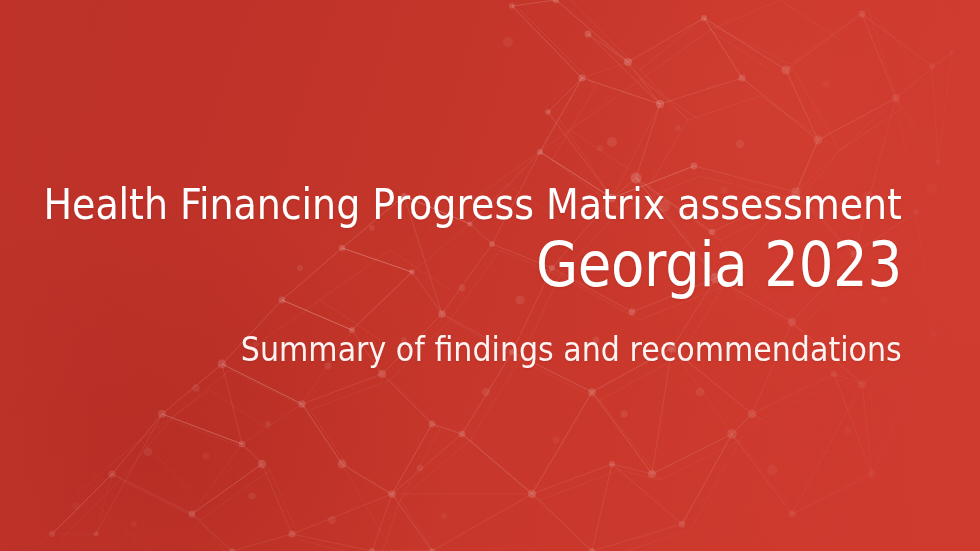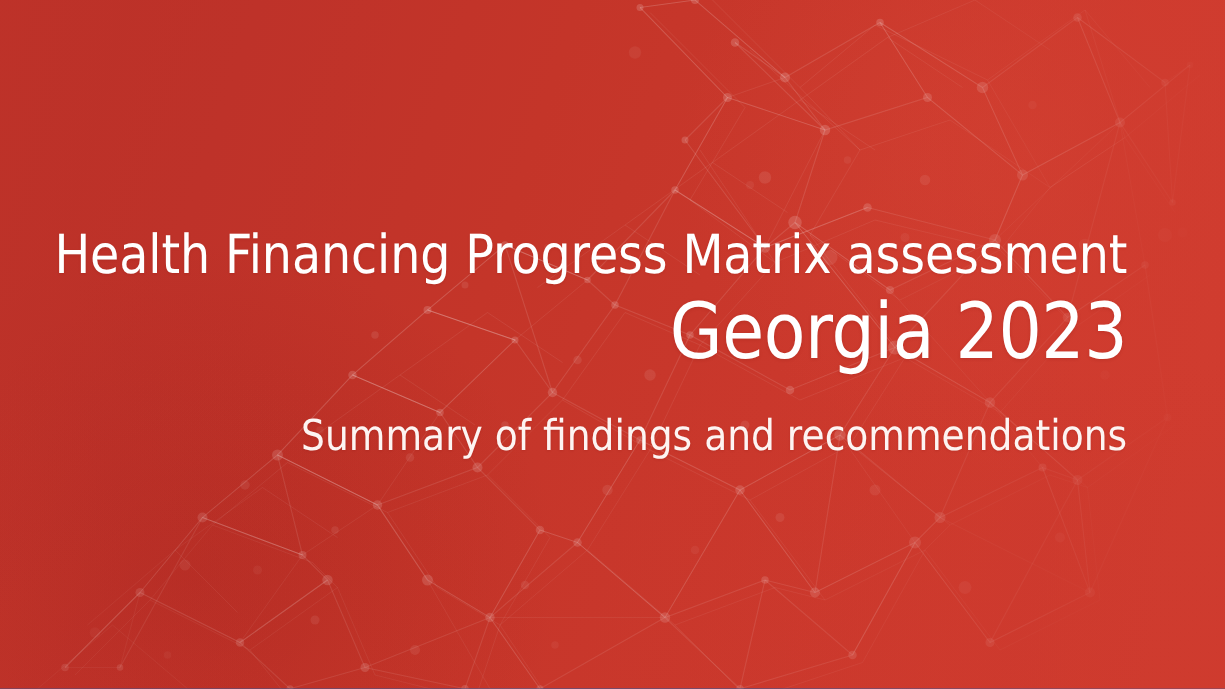--- a/index.html
+++ b/index.html
@@ -7,21 +7,21 @@
     margin: 0;
     padding: 0;
     background: #222;
   }
 
   .slide {
     position: relative;
     width: 980px;
     height: 551px;
     overflow: hidden;
-    background: #3b82f6;
+    background: #701a75;
     font-family: "DejaVu Sans", "Liberation Sans", sans-serif;
     -webkit-font-smoothing: antialiased;
   }
 
   
   .bg-base {
     position: absolute;
     inset: 0;
     background:
       linear-gradient(108deg,

